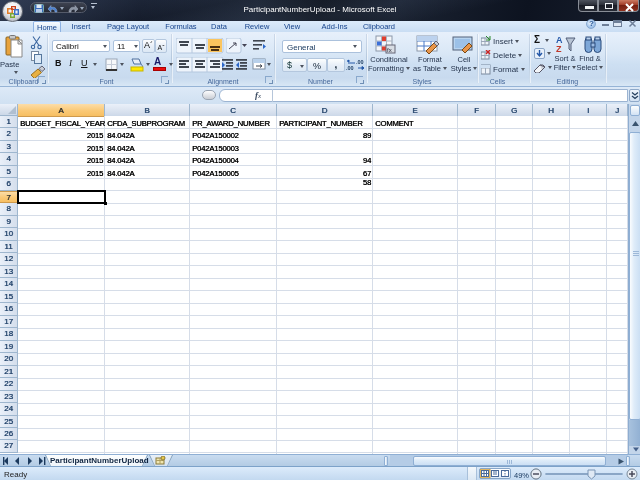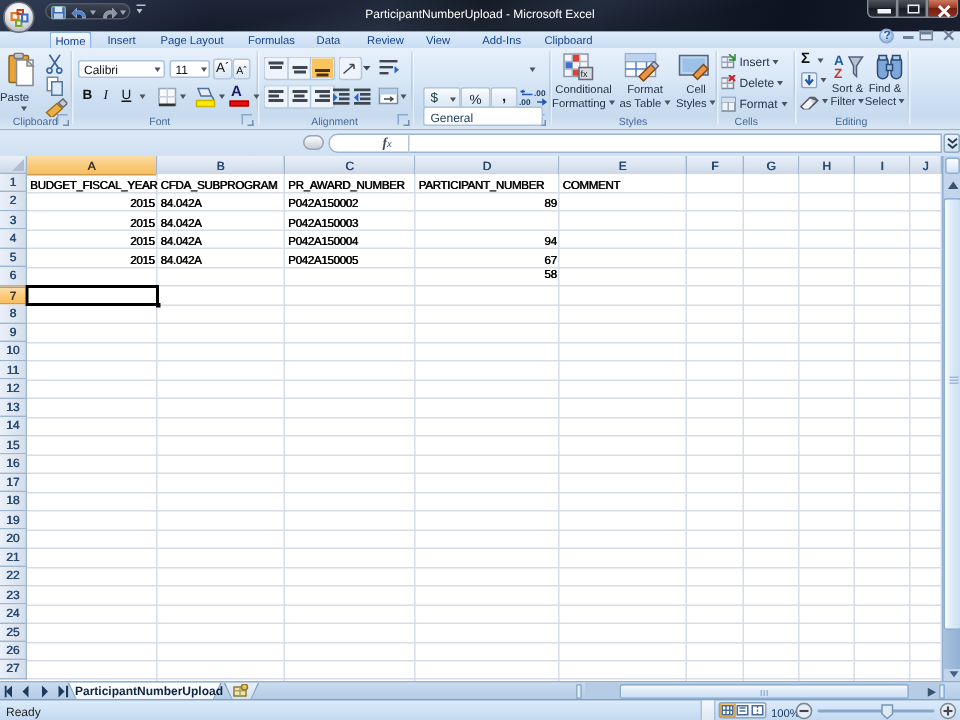--- a/index.html
+++ b/index.html
@@ -264,21 +264,21 @@
       <rect x="1" y="1" width="12" height="10" fill="#fff" stroke="#7a8ba0"></rect>
       <rect x="1" y="1" width="12" height="4" fill="#b8d0ea"></rect>
       <path d="M4 8 h6 M8 6.5 l2 1.5 -2 1.5" stroke="#3f4650" fill="none"></path>
     </svg>
     <div class="dar" style="left:95px;top:30px;"></div>
   </div>
 
   <div class="rgroup" style="left:275px;width:91px;">
     <div class="glabel">Number</div>
     <div class="launch" style="right:3px;bottom:1px;"></div>
-    <div class="cbox" style="left:7px;top:7px;width:80px;height:13px;line-height:13px;padding-left:4px;color:#16365c;margin-top:31px;">General</div>
+    <div class="cbox" style="left:7px;top:7px;width:80px;height:13px;line-height:13px;padding-left:4px;color:#16365c;">General</div>
     <div class="dar" style="left:78px;top:12px;"></div>
     <div class="btn2" style="left:7px;top:25px;width:25px;height:14px;">
         <span style="position:absolute;left:4px;top:1px;font-size:9px;color:#133;">$</span>
         <span class="dar" style="left:17px;top:6px;"></span>
       </div>
     <div class="btn2" style="left:32px;top:25px;width:20px;height:14px;text-align:center;font-size:9px;color:#123;line-height:14px;">%</div>
     <div class="btn2" style="left:52px;top:25px;width:18px;height:14px;text-align:center;font-size:10px;font-weight:bold;color:#123;line-height:12px;">,</div>
     <svg class="abs" style="left:71px;top:26px;" width="10" height="12" viewBox="0 0 10 12">
       <path d="M1 2 h3 M2 4 l7 0" stroke="#2458a8" fill="none" stroke-width="1"></path>
       <text x="0" y="11" font-size="5.5" fill="#16365c" font-weight="bold">.00</text>
@@ -550,21 +550,21 @@
       </g>
     <g stroke="#4a6a9a" fill="#fff">
         <rect x="11.5" y="1.5" width="7" height="6"></rect>
         <path d="M13 3 h4 M13 5 h4"></path>
       </g>
     <g stroke="#4a6a9a" fill="#fff">
         <rect x="21.5" y="1.5" width="7" height="6"></rect>
         <path d="M25 1.5 v6" stroke-dasharray="1.5 1"></path>
       </g>
   </svg>
-  <div class="abs" style="left:514px;top:3.5px;color:#16365c;font-size:7.5px;">100%</div>
+  <div class="abs" style="left:514px;top:3.5px;color:#16365c;font-size:7.5px;">49%</div>
   <svg class="abs" style="left:530px;top:1px;" width="12" height="12" viewBox="0 0 12 12">
       <circle cx="6" cy="6" r="5" fill="linear-gradient(#fff,#ccc)" fill-opacity="0.9" stroke="#7a8a9a"></circle>
       <circle cx="6" cy="6" r="5" fill="#e8edf3" stroke="#7a8a9a"></circle>
       <rect x="3" y="5.3" width="6" height="1.4" fill="#445"></rect>
     </svg>
   <div class="abs" style="left:545px;top:6px;width:78px;height:2px;background:#a8bed8;border:1px solid #8aa6c6;border-radius:1px;"></div>
   <svg class="abs" style="left:587px;top:2px;" width="9" height="11" viewBox="0 0 9 11">
       <path d="M1 1 h7 v6 l-3.5 3 -3.5 -3 z" fill="#dfe9f4" stroke="#7a95b5"></path>
     </svg>
   <svg class="abs" style="left:626px;top:1px;" width="12" height="12" viewBox="0 0 12 12">

